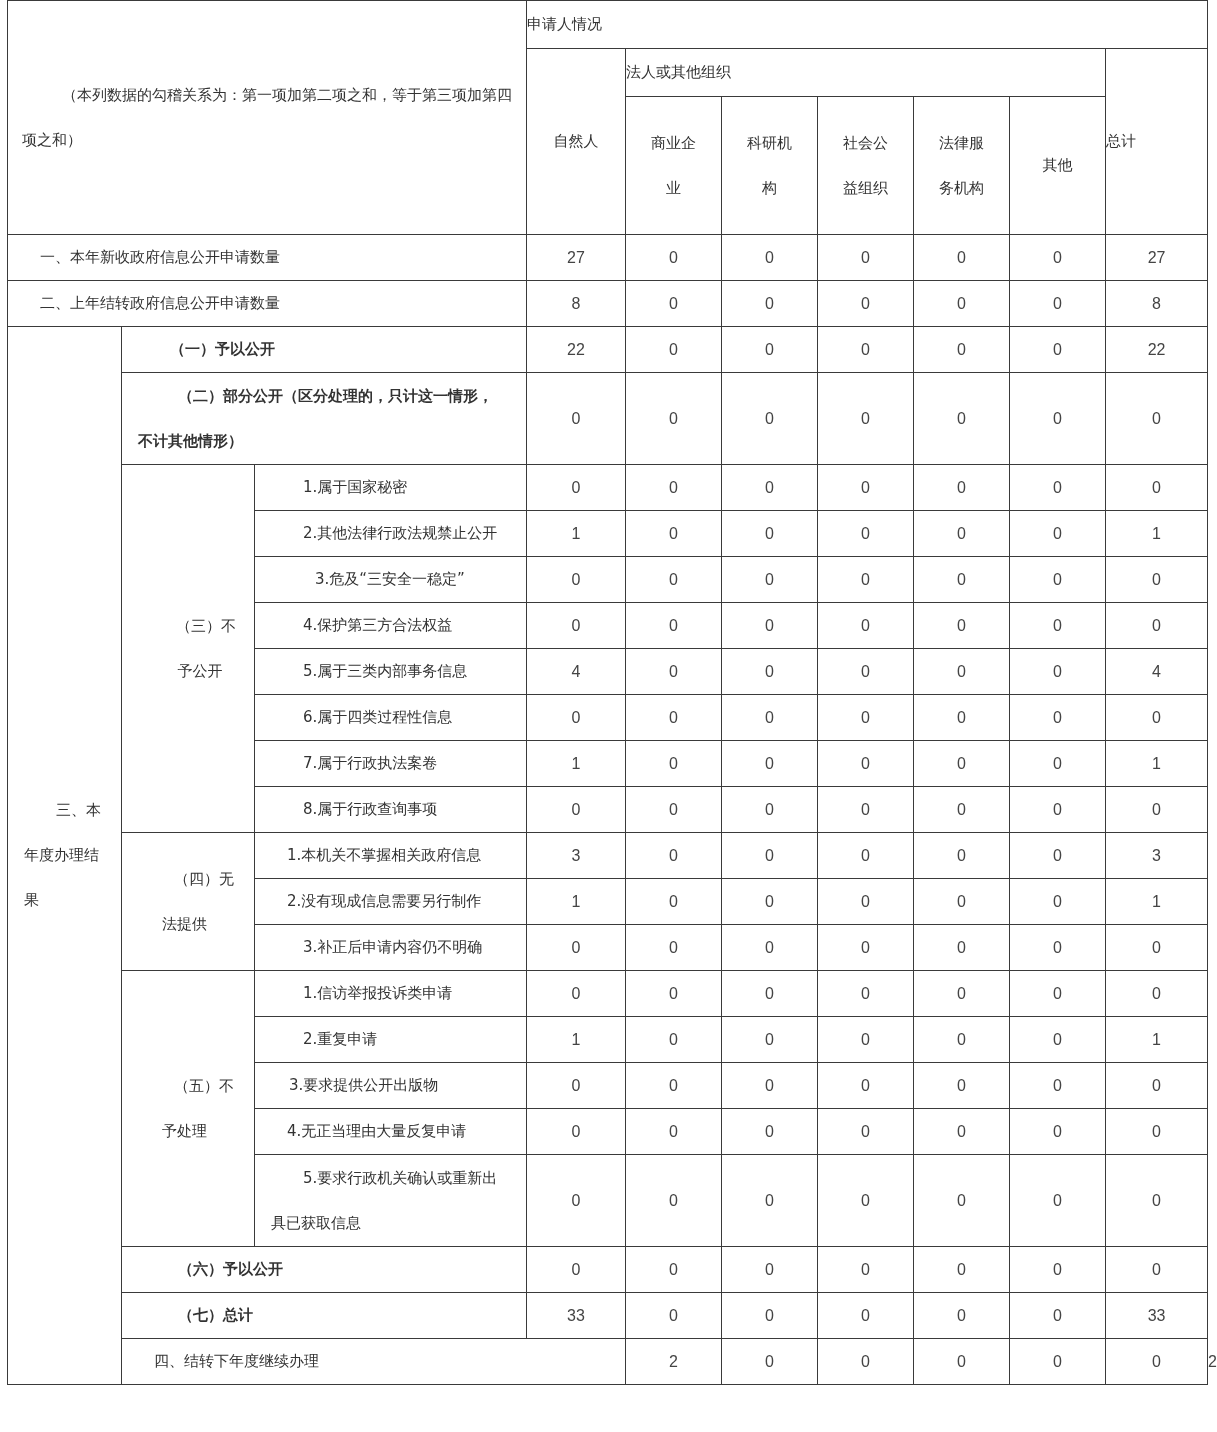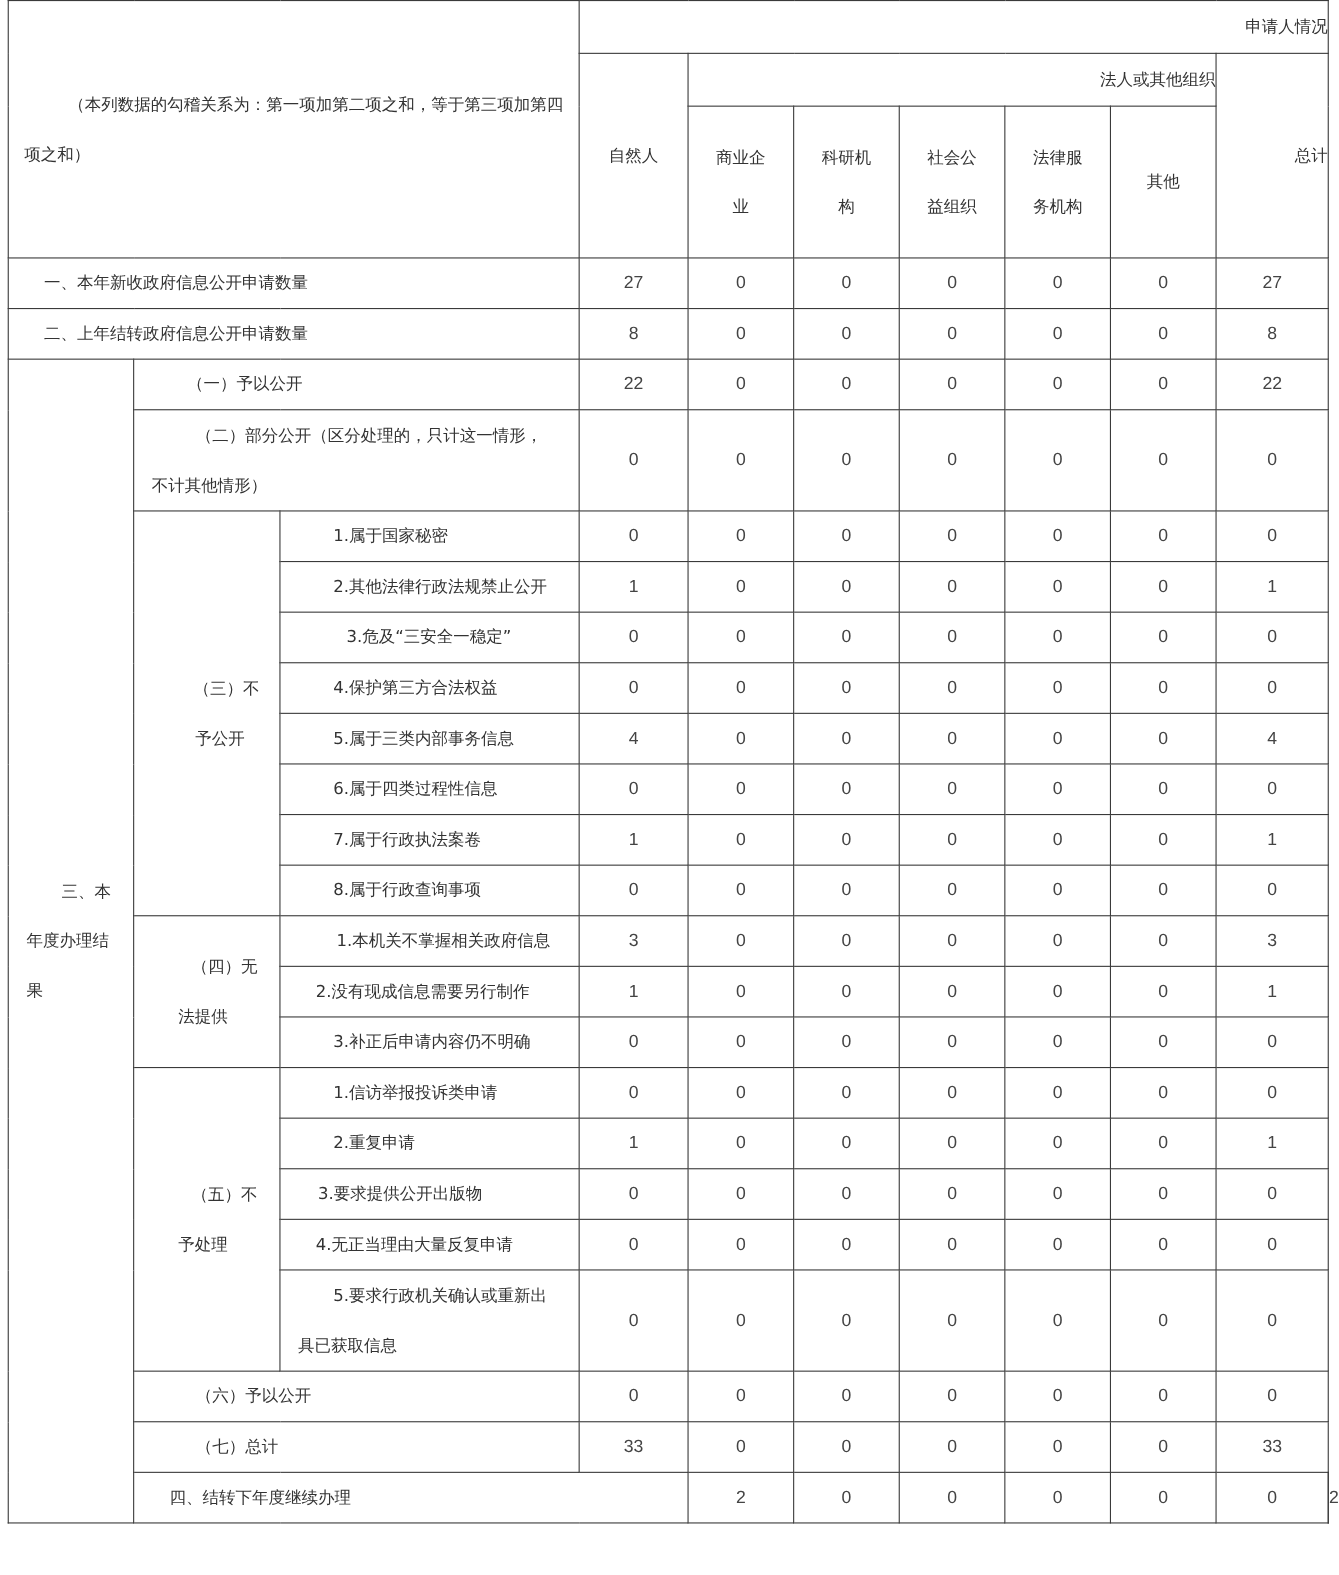--- a/index.html
+++ b/index.html
@@ -16,25 +16,25 @@
   .tbl td {
     border: 1px solid #3a3a3a;
     padding: 0;
     vertical-align: middle;
     line-height: 45px;
   }
   .num { text-align: center; font-family: "Liberation Sans", "DejaVu Sans", sans-serif; font-size: 16px; color: #444; }
   .h48 { height: 46px; }
   .ind { text-indent: 32px; }
   .left { text-align: left; }
-  .center { text-align: right; margin-left: 32px; }
+  .center { text-align: left; margin-left: 32px; }
   .wrap { white-space: normal; word-break: break-all; }
   .hdr-note { padding: 0 14px 0 14px !important; text-indent: 40px; line-height: 45px; }
   .vhead { text-align: center; line-height: 45px; }
-  .sub { padding-left: 16px !important; }
+  .sub { padding-left: 16px !important; font-weight: bold; }
 </style>
 </head>
 <body>
 
 <table class="tbl">
   <colgroup>
     <col style="width:114px">
     <col style="width:133px">
     <col style="width:272px">
     <col style="width:99px">
@@ -186,21 +186,21 @@
     <td class="num">0</td>
     <td class="num">0</td>
     <td class="num">0</td>
     <td class="num">0</td>
     <td class="num">0</td>
     <td class="num">0</td>
   </tr>
 
   <tr class="h48">
     <td rowspan="3" class="wrap" style="padding:0 16px 0 40px; text-indent:12px; text-align:left">（四）无法提供</td>
-    <td class="ind left" style="padding-left:19px">1.本机关不掌握相关政府信息</td>
+    <td class="ind left" style="padding-left:0">1.本机关不掌握相关政府信息</td>
     <td class="num">3</td>
     <td class="num">0</td>
     <td class="num">0</td>
     <td class="num">0</td>
     <td class="num">0</td>
     <td class="num">0</td>
     <td class="num">3</td>
   </tr>
   <tr class="h48">
     <td class="ind left" style="padding-left:0">2.没有现成信息需要另行制作</td>

